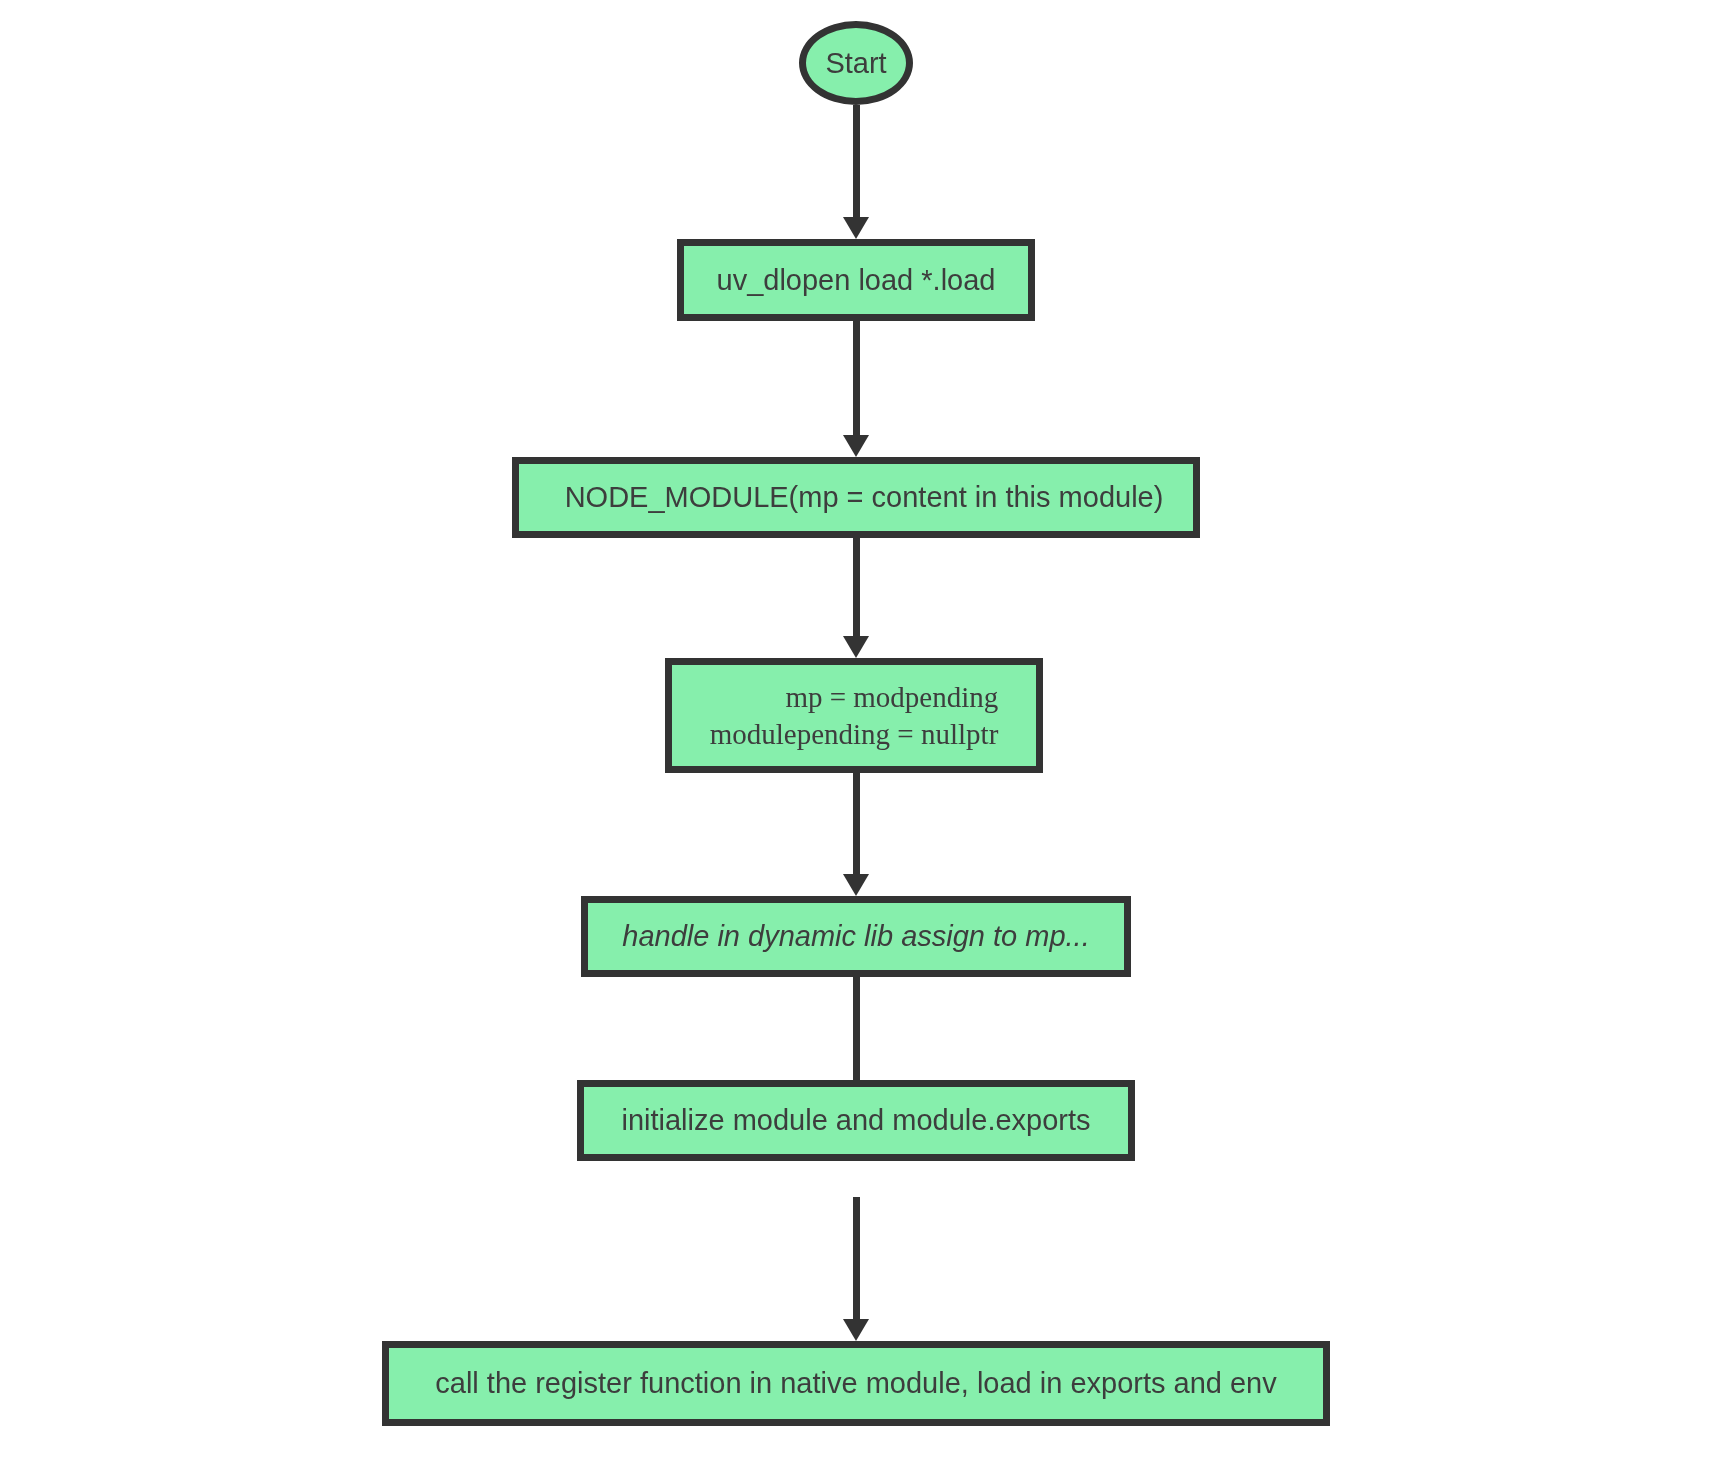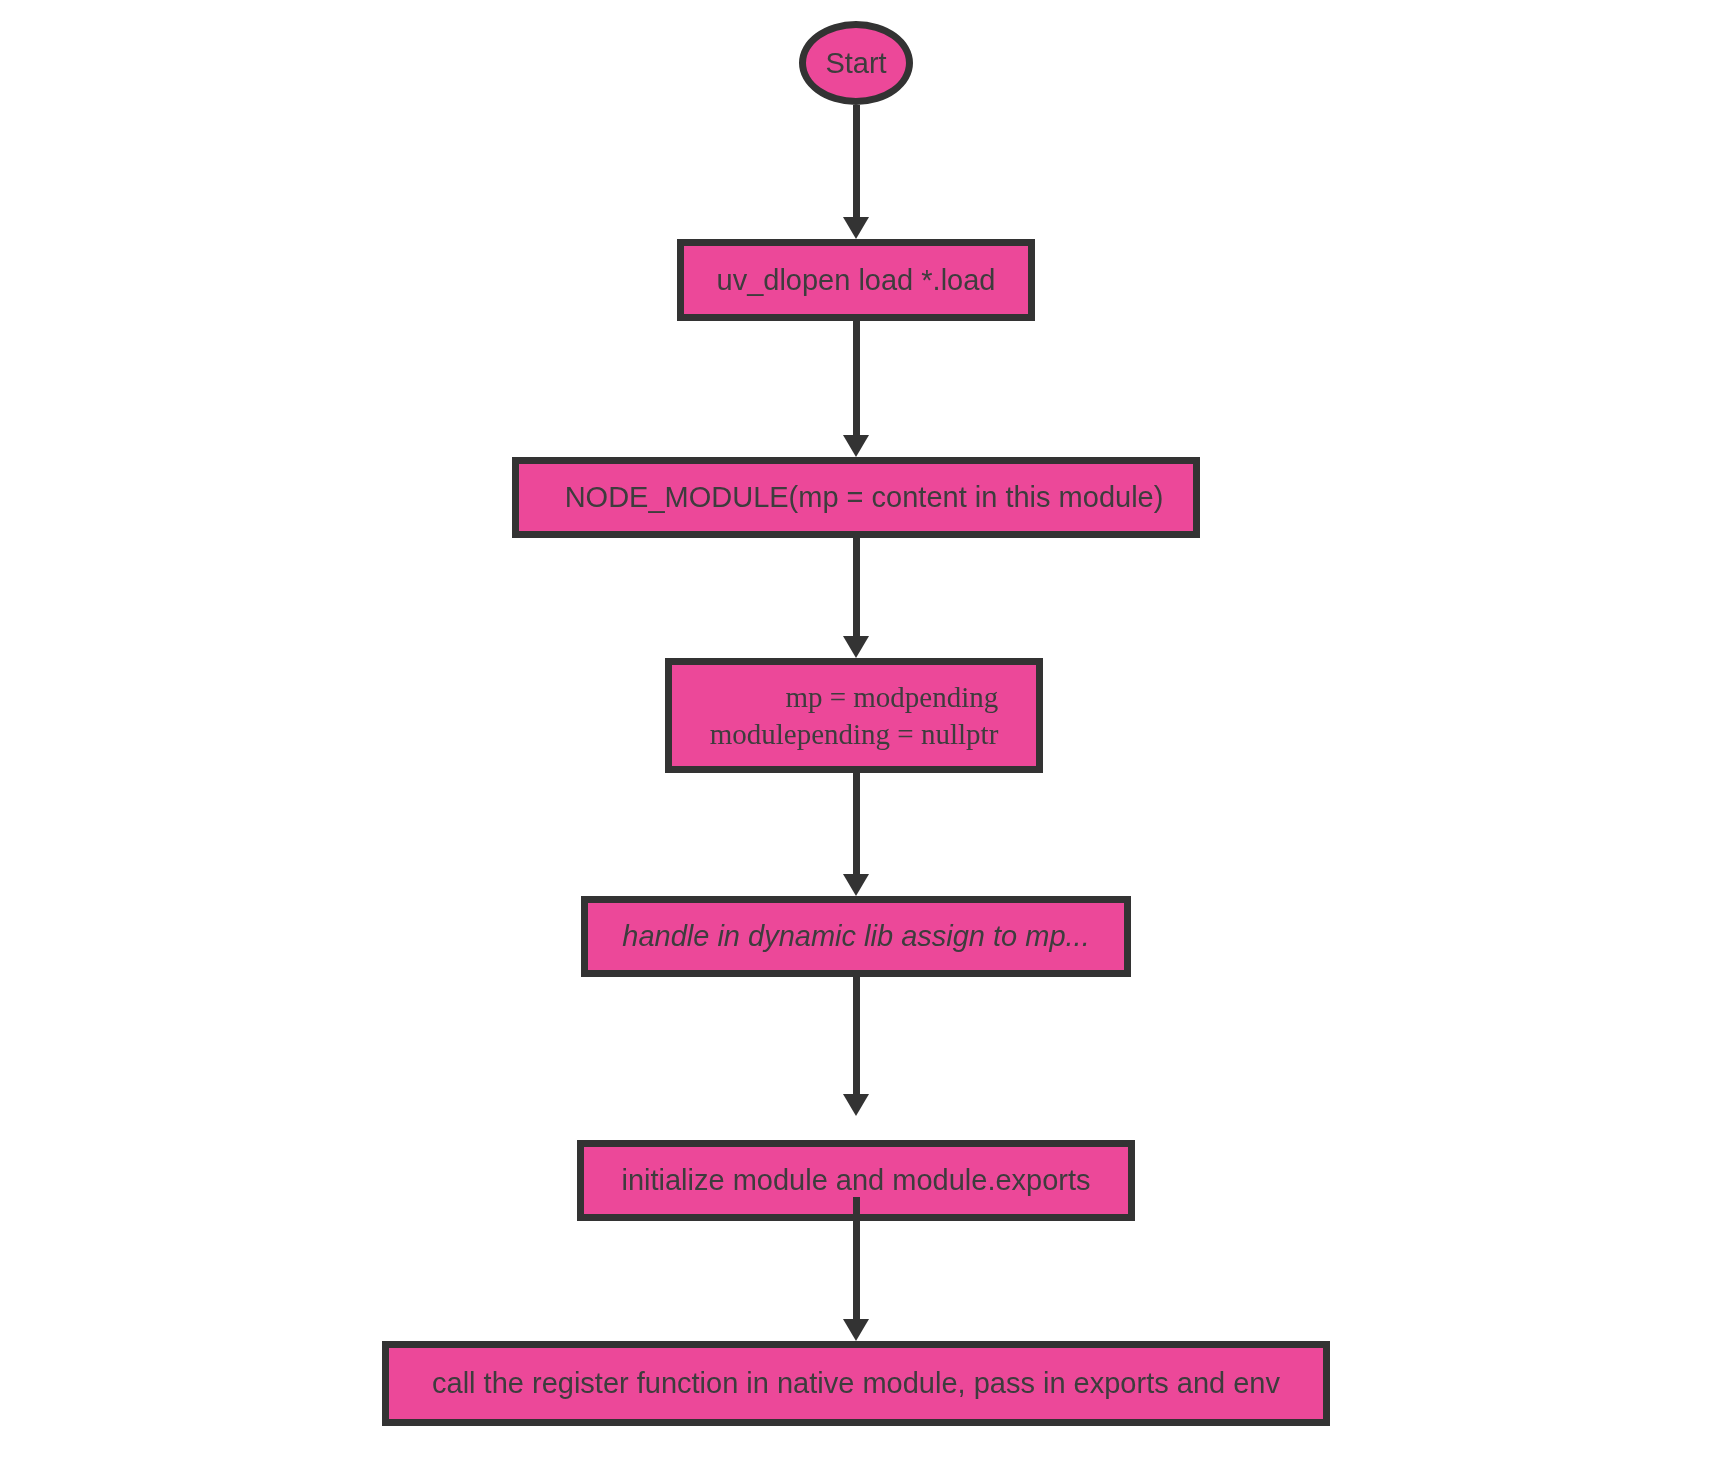--- a/index.html
+++ b/index.html
@@ -12,21 +12,21 @@
     width: 1710px;
     height: 1458px;
     background: #ffffff;
     font-family: "Liberation Sans", sans-serif;
     overflow: hidden;
   }
   .node {
     position: absolute;
     box-sizing: border-box;
     border: 7px solid #333333;
-    background: #ec4899;
+    background: #86efac;
     display: flex;
     align-items: center;
     justify-content: center;
     color: #3d3d3d;
     font-size: 29px;
     line-height: 1.25;
   }
   .node.ellipse {
     border-radius: 50%;
   }
@@ -106,26 +106,26 @@
 
   <div class="node" style="left:581px; top:896px; width:550px; height:81px;font-style:italic;">
     <span class="node-label nowrap">handle in dynamic lib assign to mp...</span>
   </div>
 
   <div class="connector" style="left:843px; top:977px; height:139px;">
     <div class="line"></div>
     <div class="head"></div>
   </div>
 
-  <div class="node" style="left:577px; top:1140px; width:558px; height:81px;">
+  <div class="node" style="left:577px; top:1080px; width:558px; height:81px;">
     <span class="node-label nowrap">initialize module and module.exports</span>
   </div>
 
   <div class="connector" style="left:843px; top:1197px; height:144px;">
     <div class="line"></div>
     <div class="head"></div>
   </div>
 
   <div class="node" style="left:382px; top:1341px; width:948px; height:85px;">
-    <span class="node-label nowrap">call the register function in native module, pass in exports and env</span>
+    <span class="node-label nowrap">call the register function in native module, load in exports and env</span>
   </div>
 
 </div>
 
 </body></html>

